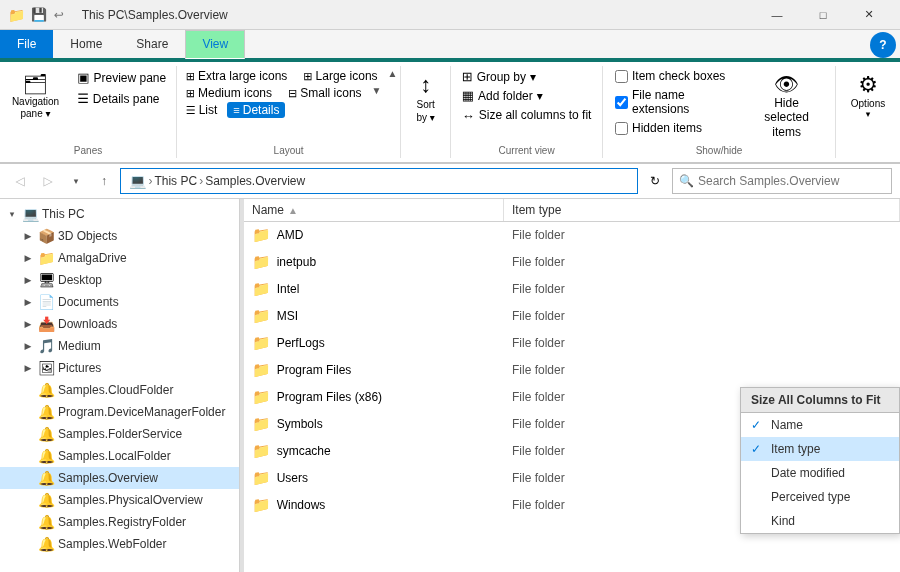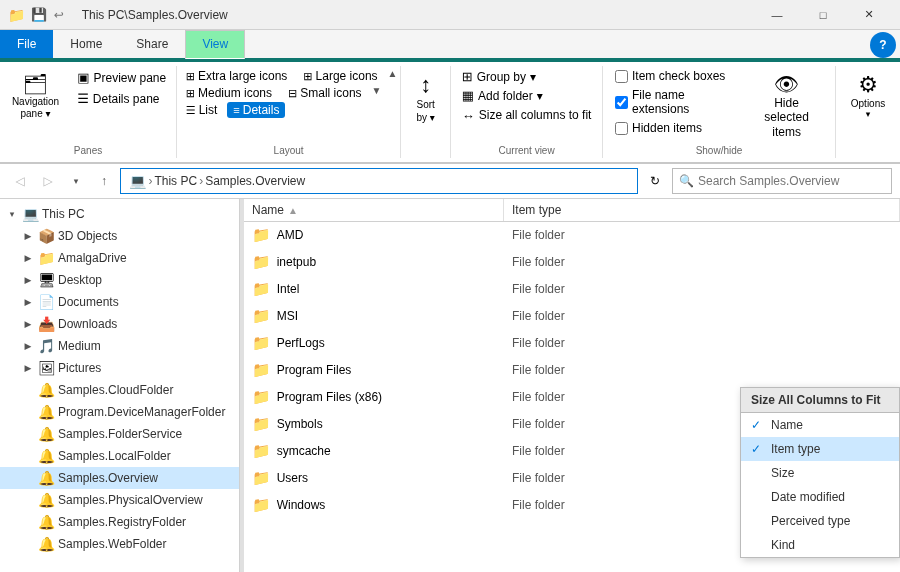--- a/index.html
+++ b/index.html
@@ -611,24 +611,20 @@
       <div class="dropdown-item">
         <span class="check">✓</span>
         <span>Name</span>
       </div>
       <div class="dropdown-item" style="background:#cce8ff;">
         <span class="check" style="color:#0078d7;">✓</span>
         <span>Item type</span>
       </div>
       <div class="dropdown-item">
         <span class="check"></span>
-        <span>Size</span>
-      </div>
-      <div class="dropdown-item">
-        <span class="check"></span>
         <span>Date modified</span>
       </div>
       <div class="dropdown-item">
         <span class="check"></span>
         <span>Perceived type</span>
       </div>
       <div class="dropdown-item">
         <span class="check"></span>
         <span>Kind</span>
       </div>

